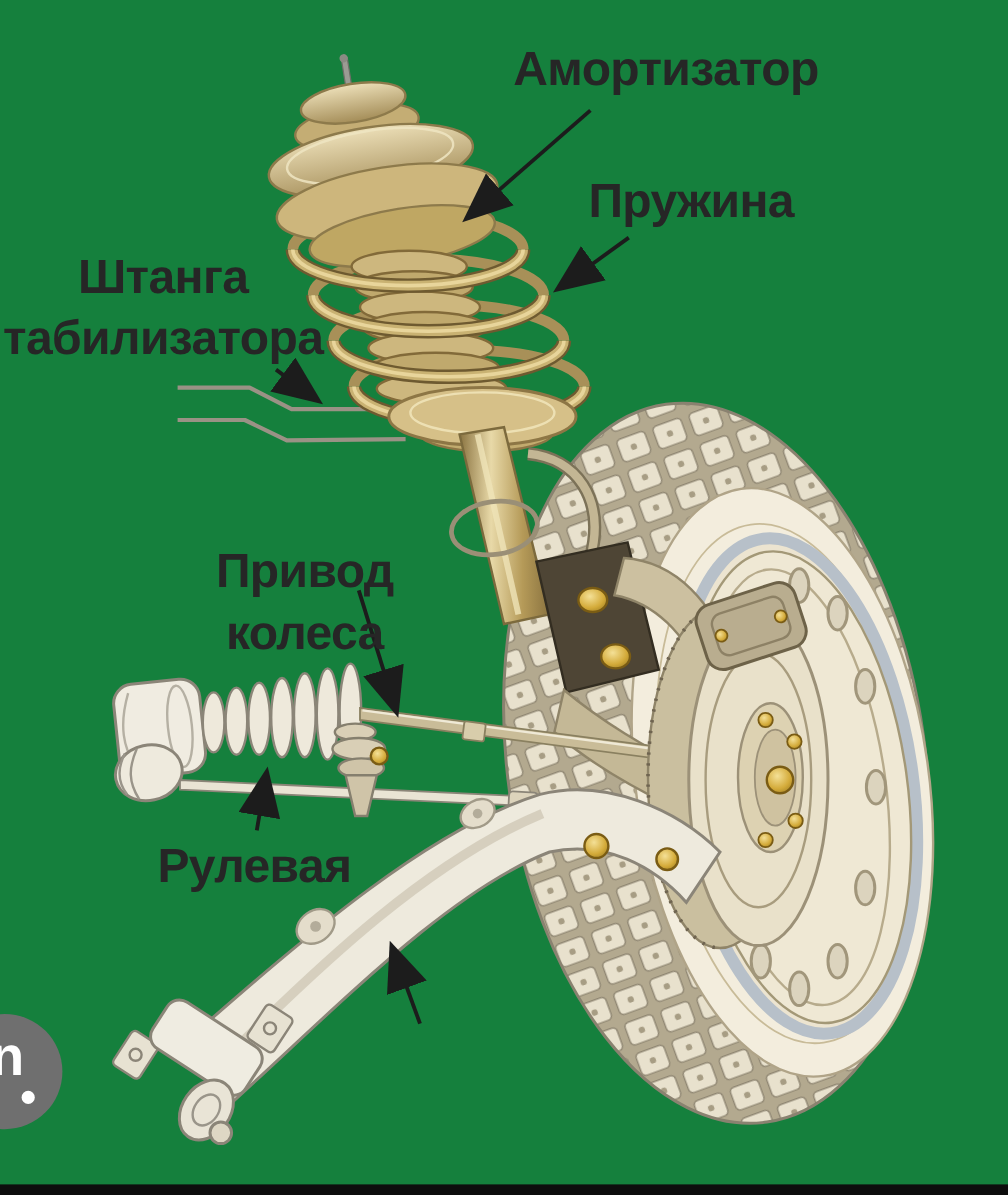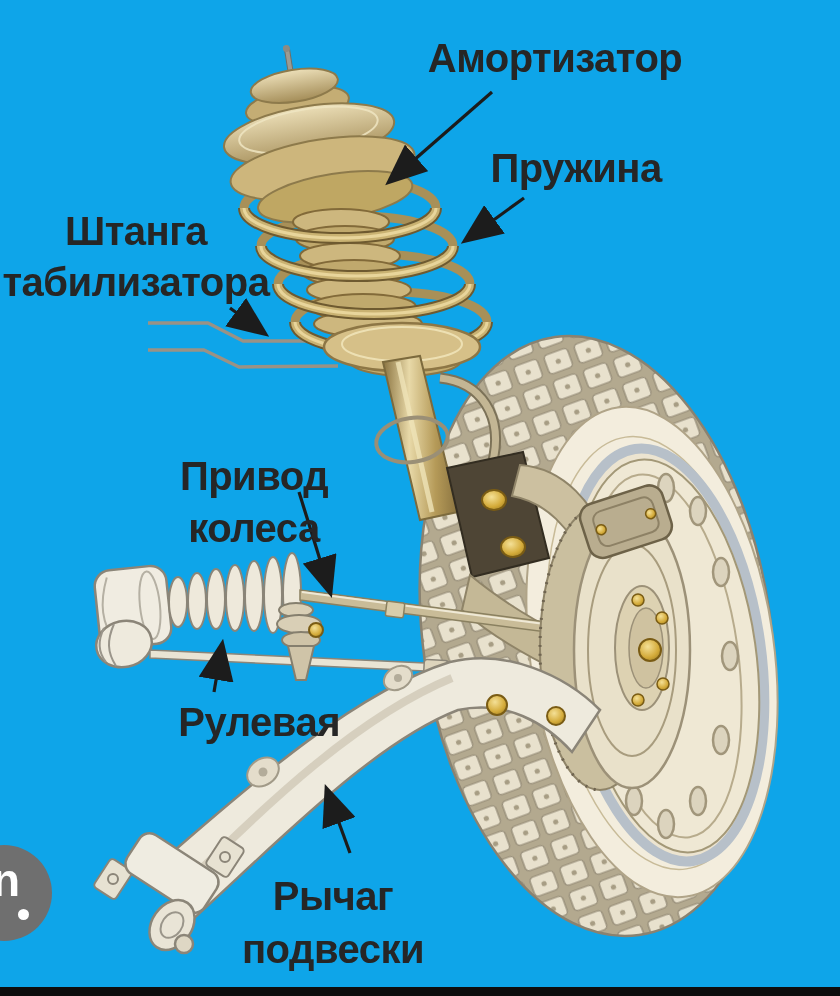--- a/index.html
+++ b/index.html
@@ -1,39 +1,39 @@
 <!DOCTYPE html>
 <html><head>
 <meta charset="utf-8">
 <style>
   html,body{margin:0;padding:0;}
   #stage{
     position:relative;
     width:840px;height:996px;
-    background:#0ea5e9;
+    background:#15803d;
     overflow:hidden;
     font-family:"Liberation Sans", sans-serif;
   }
   svg{position:absolute;left:0;top:0;}
   .lbl{
     position:absolute;
     font-weight:700;
     font-size:40px;
     line-height:51px;
     color:#262626;
     letter-spacing:-0.5px;
     white-space:nowrap;
     text-align:center;
   }
   .lbl div{white-space:nowrap;}
   #lbl-shock  {left:400px;top:33px;width:310px;}
   #lbl-spring {left:444px;top:143px;width:264px;}
   #lbl-stab   {left:-14px;top:206px;width:300px;}
   #lbl-drive  {left:148px;top:450px;width:212px;line-height:52px;}
-  #lbl-tierod {left:102px;top:694px;width:220px;text-align:right;line-height:56px;margin-left:18px;}
+  #lbl-tierod {left:102px;top:694px;width:220px;text-align:center;line-height:56px;}
   #lbl-arm    {left:230px;top:870px;width:206px;line-height:53px;}
   #watermark{
     position:absolute;left:-44px;top:845px;width:96px;height:96px;
     border-radius:50%;background:#6f6f6f;
   }
   #watermark .glyph{
     position:absolute;left:36px;top:12px;
     color:#ffffff;font-weight:700;font-size:46px;line-height:46px;
   }
   #watermark .dot{
@@ -291,24 +291,20 @@
 
 <div class="lbl" id="lbl-drive">
   <div>Привод</div>
   <div>колеса</div>
 </div>
 
 <div class="lbl" id="lbl-tierod">
   <div>Рулевая</div>
 </div>
 
-<div class="lbl" id="lbl-arm">
-  <div>Рычаг</div>
-  <div>подвески</div>
-</div>
 
 <div id="watermark">
   <span class="glyph">n</span>
   <span class="dot"></span>
 </div>
 
 <div id="bottom-bar"></div>
 
 </div>
 

